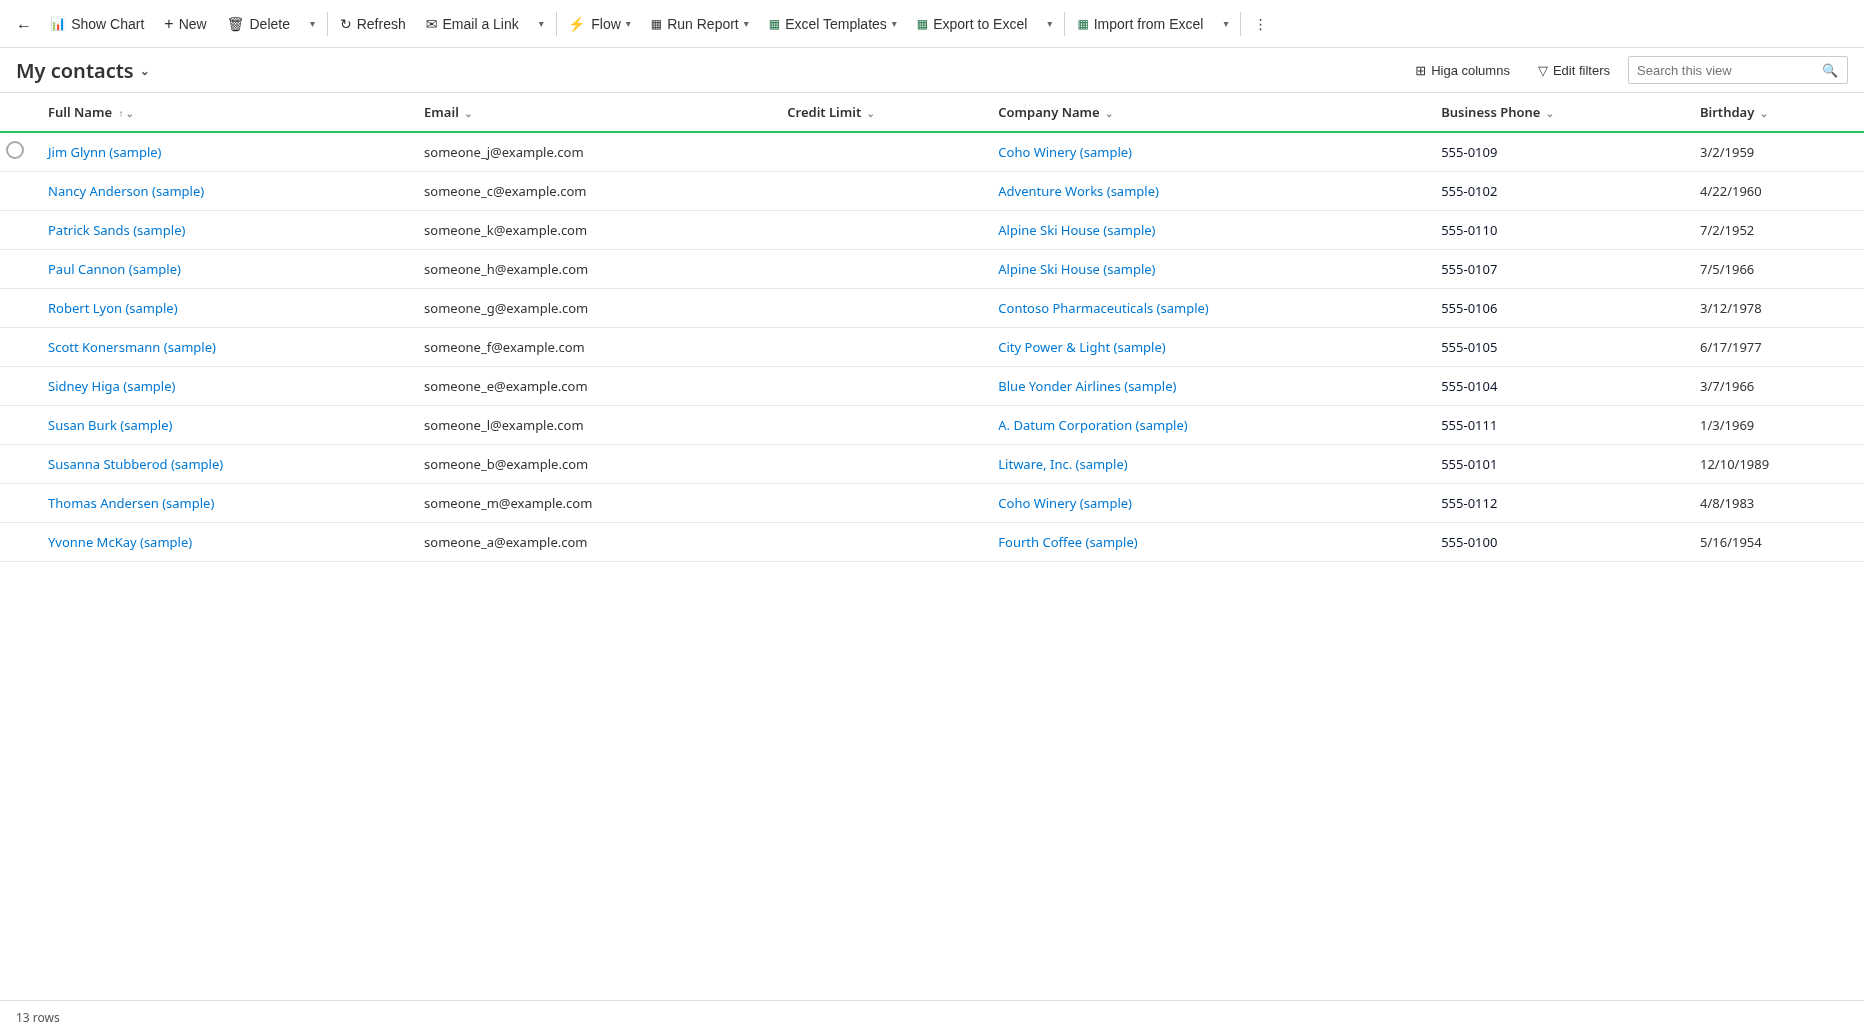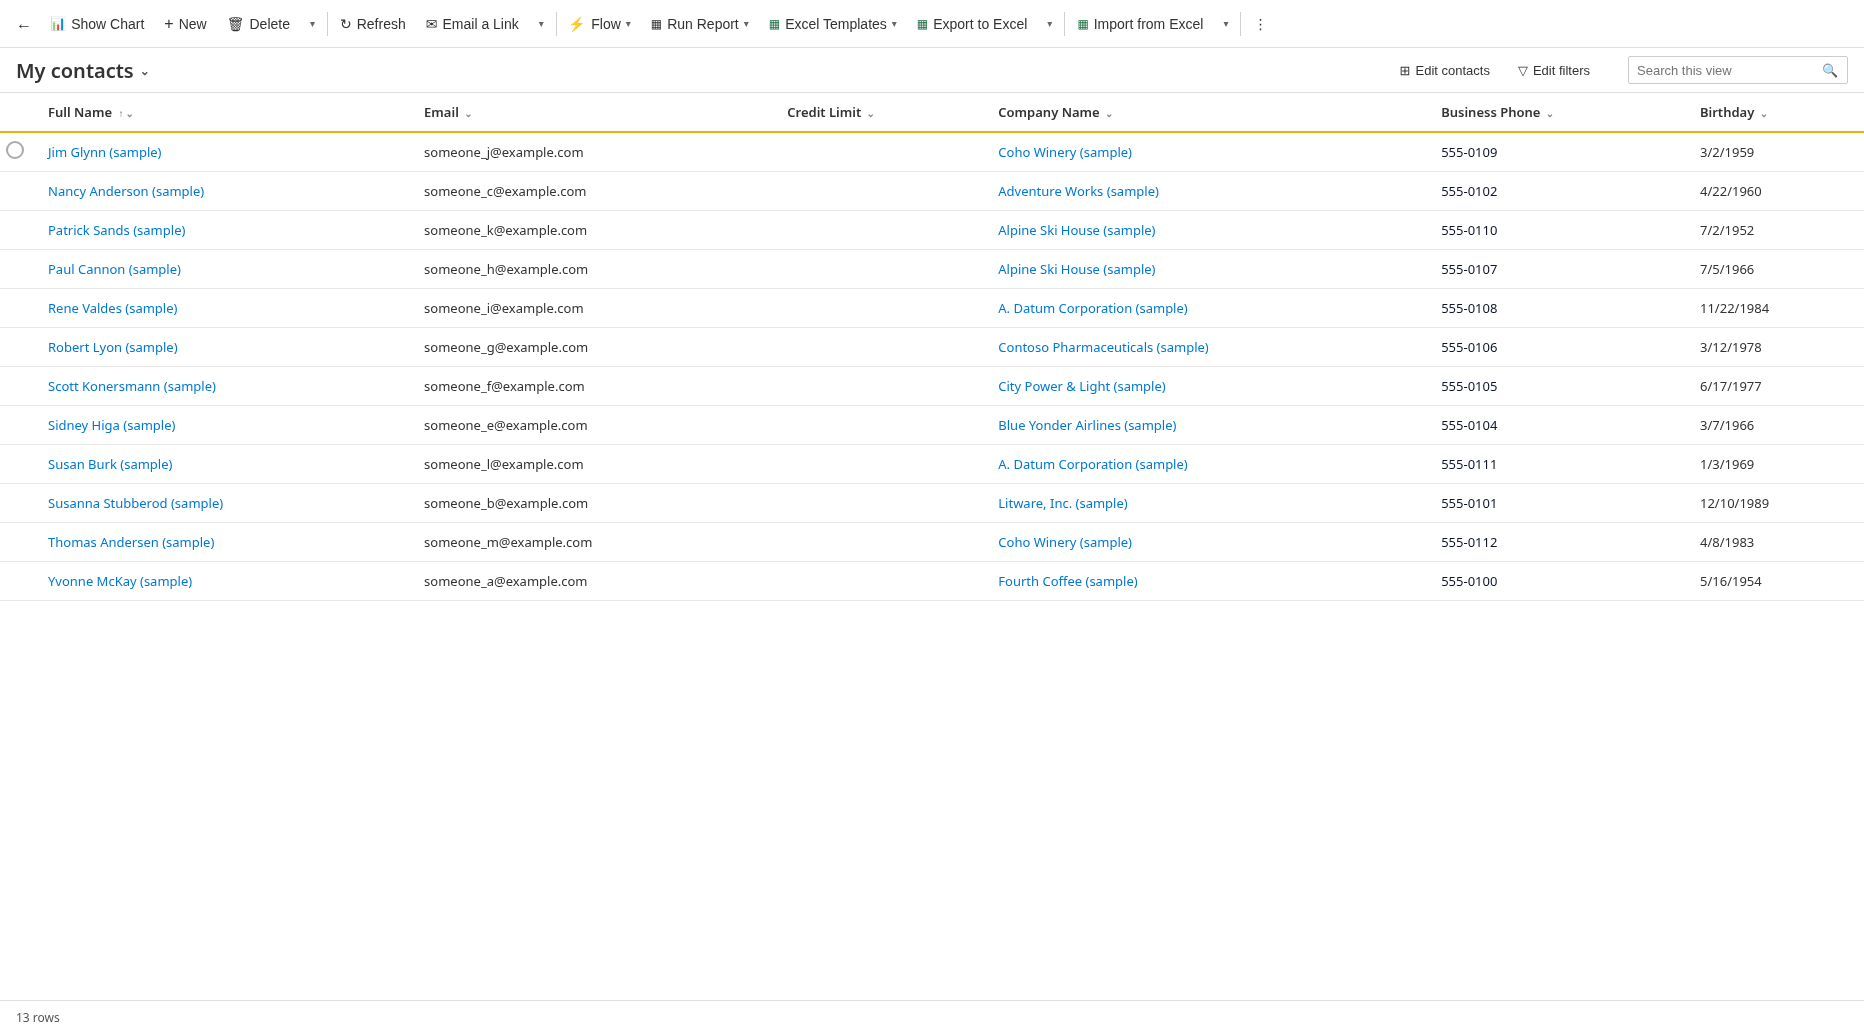--- a/index.html
+++ b/index.html
@@ -84,41 +84,40 @@
       border-radius: 2px;
     }
     .search-box {
       display: flex;
       align-items: center;
       border: 1px solid #ccc;
       border-radius: 2px;
       padding: 4px 8px;
       width: 220px;
       gap: 6px;
-      margin-left: 20px;
     }
     .search-input {
       border: none;
       outline: none;
       font-size: 13px;
       width: 100%;
       color: #888;
     }
 
     
     .table-container {
       overflow-x: auto;
       flex: 1;
     }
     table {
       width: 100%;
       border-collapse: collapse;
     }
     thead tr {
-      border-bottom: 2px solid #eab308;
+      border-bottom: 2px solid #22c55e;
       margin-left: 44px;
     }
     th {
       text-align: left;
       padding: 10px 12px;
       font-weight: 600;
       font-size: 13px;
       color: #333;
       white-space: nowrap;
       border-bottom: 1px solid #d0d0d0;
@@ -262,21 +261,21 @@
 <div class="main-content">
 
   <div class="sub-toolbar">
     <div class="page-title">
       <span>My contacts</span>
       <span class="page-title-caret">⌄</span>
     </div>
     <div class="sub-toolbar-actions">
       <button class="sub-action-btn">
         <span style="font-size:13px;">⊞</span>
-        <span>Edit contacts</span>
+        <span>Higa columns</span>
       </button>
       <button class="sub-action-btn">
         <span style="font-size:13px;">▽</span>
         <span>Edit filters</span>
       </button>
       <div class="search-box">
         <input class="search-input" type="text" placeholder="Search this view" style="">
         <span style="color:#555;font-size:13px;">🔍</span>
       </div>
     </div>
@@ -327,29 +326,20 @@
             <td class="checkbox-col"></td>
             <td class="link-cell">Paul Cannon (sample)</td>
             <td>someone_h@example.com</td>
             <td></td>
             <td class="link-cell">Alpine Ski House (sample)</td>
             <td class="phone-cell">555-0107</td>
             <td>7/5/1966</td>
           </tr>
           <tr>
             <td class="checkbox-col"></td>
-            <td class="link-cell">Rene Valdes (sample)</td>
-            <td>someone_i@example.com</td>
-            <td></td>
-            <td class="link-cell">A. Datum Corporation (sample)</td>
-            <td class="phone-cell">555-0108</td>
-            <td>11/22/1984</td>
-          </tr>
-          <tr>
-            <td class="checkbox-col"></td>
             <td class="link-cell">Robert Lyon (sample)</td>
             <td>someone_g@example.com</td>
             <td></td>
             <td class="link-cell">Contoso Pharmaceuticals (sample)</td>
             <td class="phone-cell">555-0106</td>
             <td>3/12/1978</td>
           </tr>
           <tr>
             <td class="checkbox-col"></td>
             <td class="link-cell">Scott Konersmann (sample)</td>

